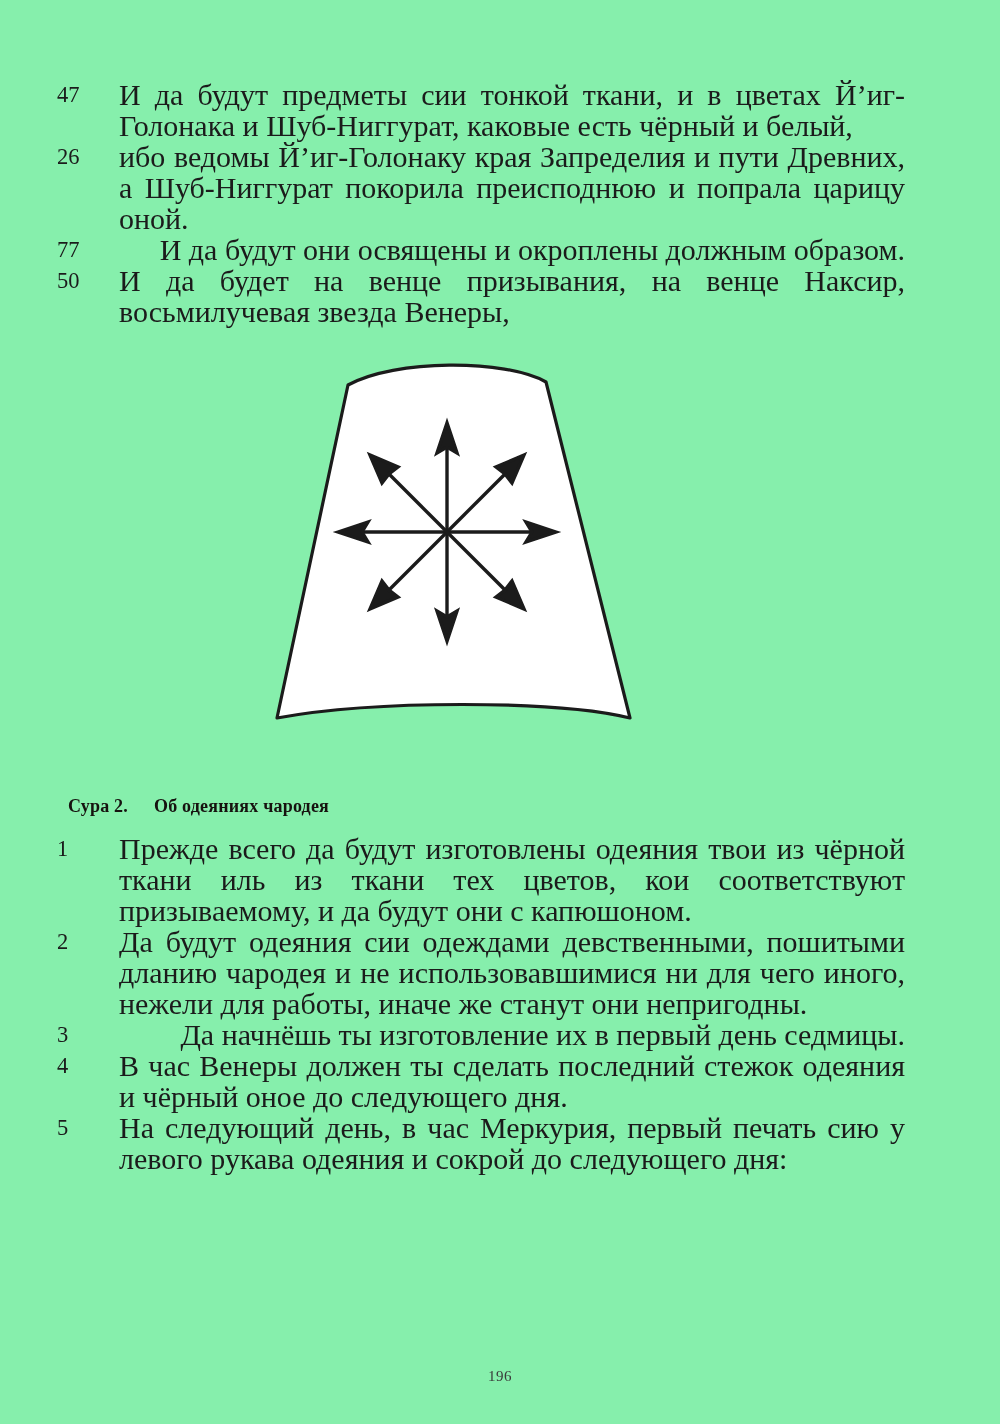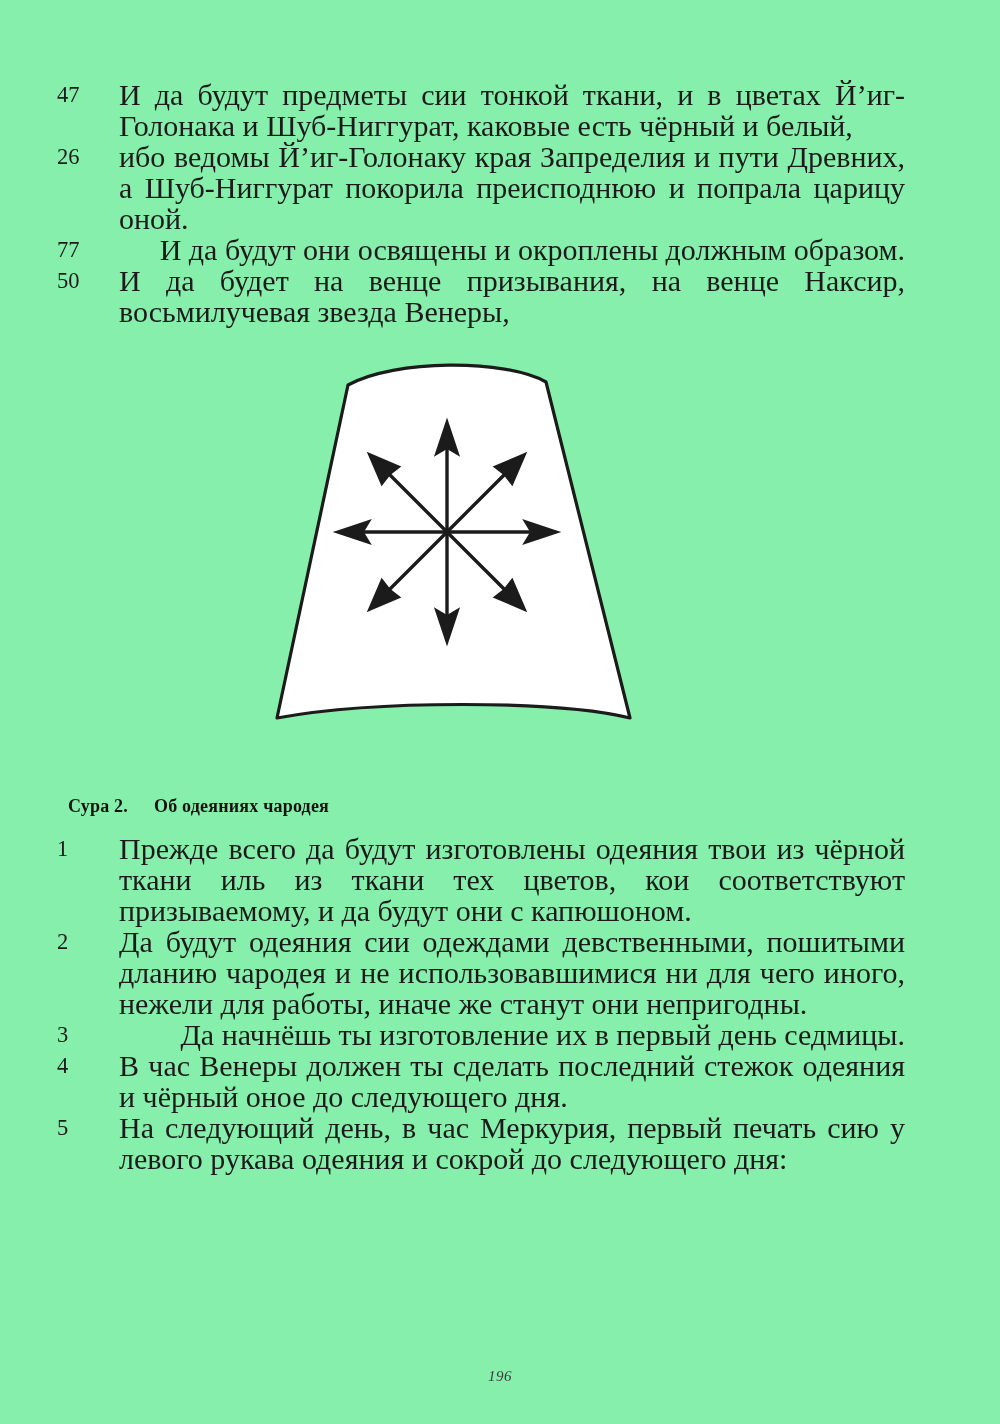--- a/index.html
+++ b/index.html
@@ -85,21 +85,20 @@
   
   .folio {
     position: absolute;
     left: 0;
     right: 0;
     top: 1368px;
     text-align: center;
     font-size: 15px;
     color: #3a3a3a;
     letter-spacing: 0.5px;
-    font-style: italic;
   }
 </style>
 </head>
 <body>
 
 <div class="page">
 
   <div class="verse-block" id="verses-sura1">
 
     <div class="verse">

